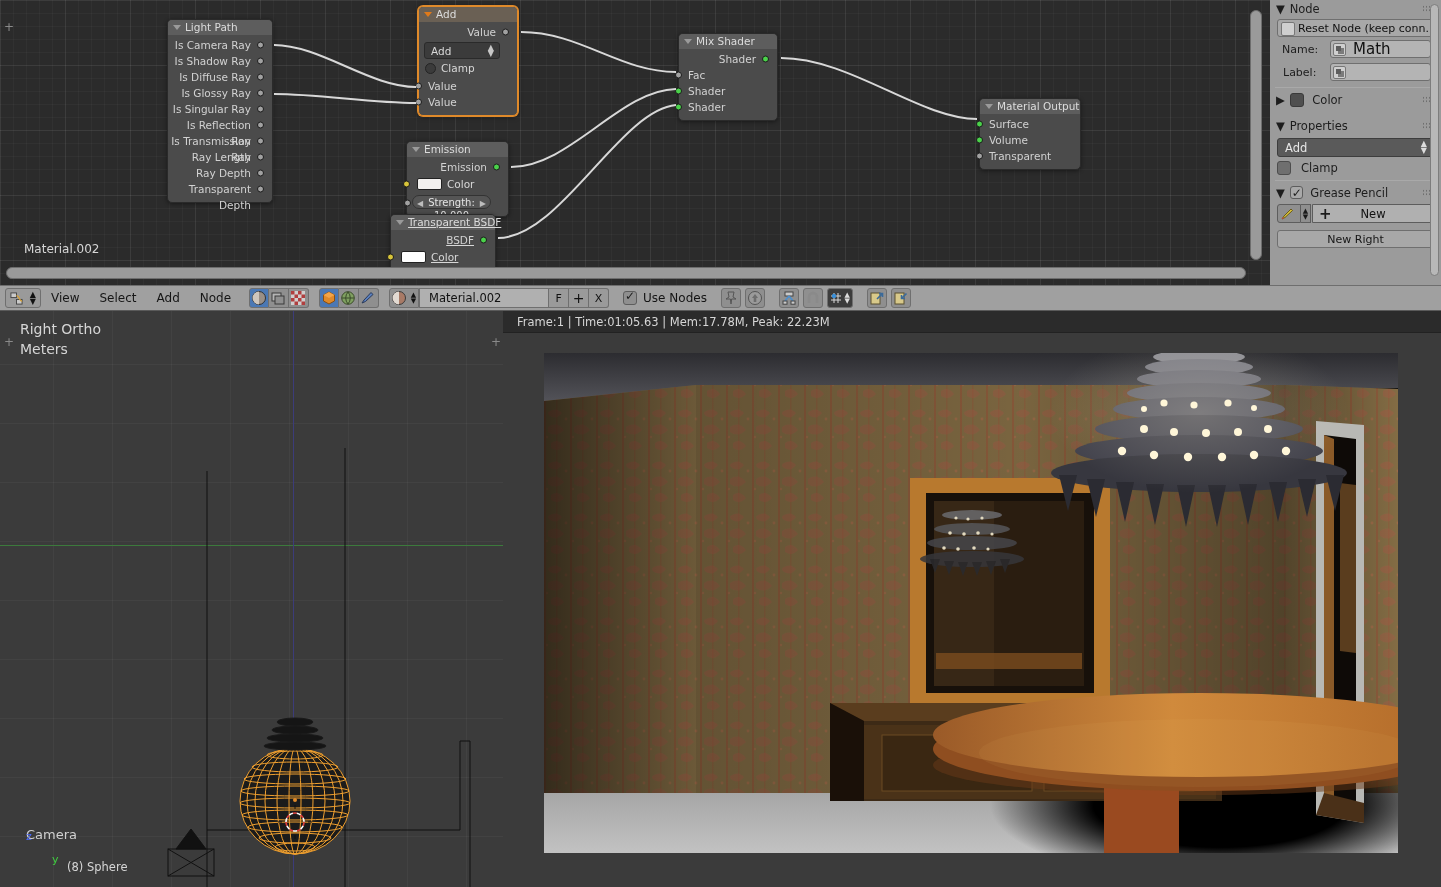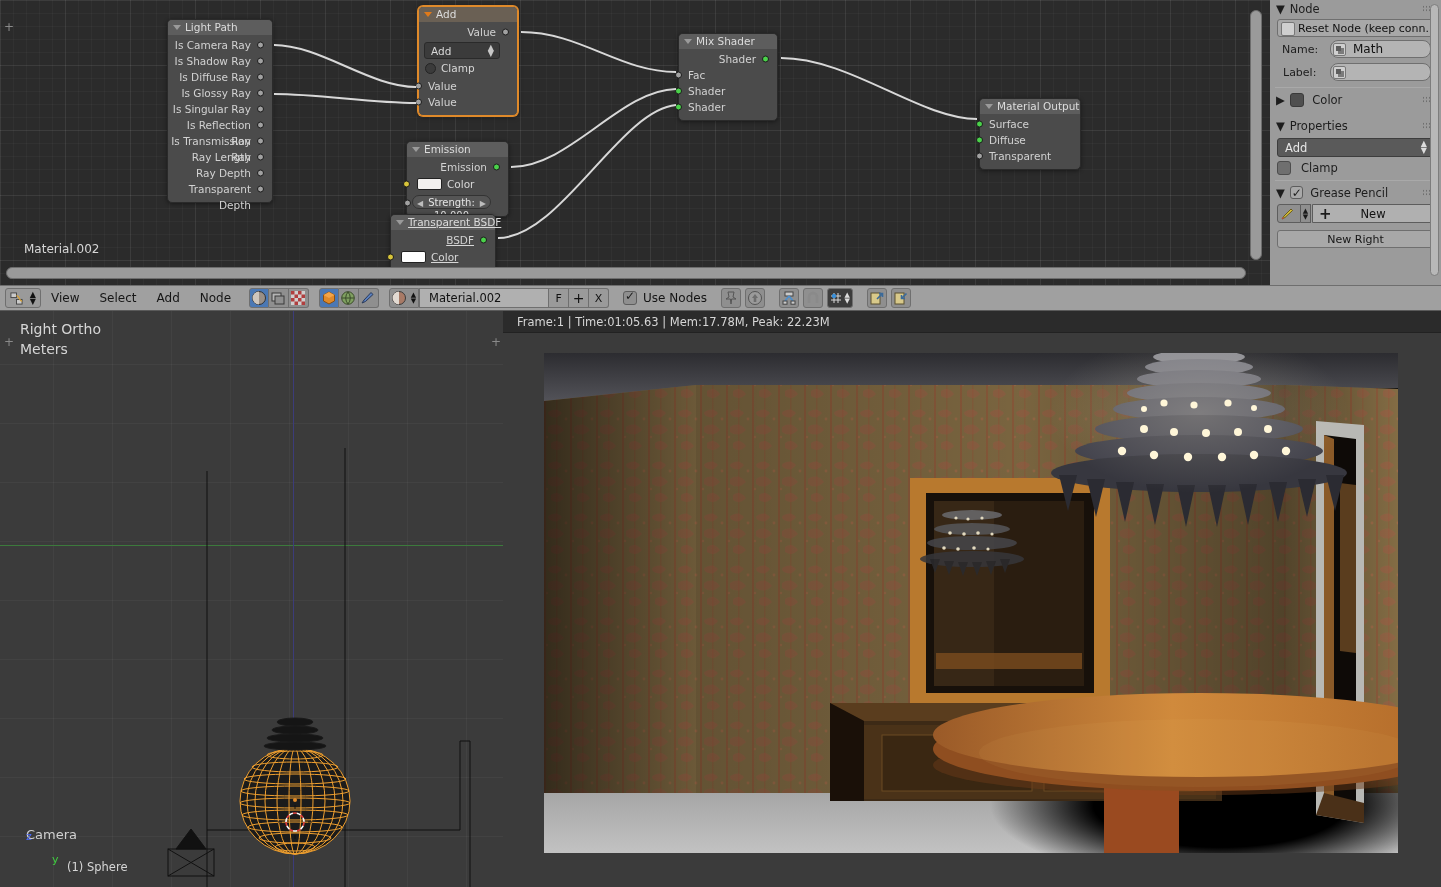--- a/index.html
+++ b/index.html
@@ -89,22 +89,22 @@
   }
   .pan-head{ height:18px; line-height:18px; font-size:11.5px; color:#1d1d1d;
              padding-left:6px; position:relative; font-weight:normal;}
   .pan-head .arr{ display:inline-block; width:10px; }
   .dots{ position:absolute; right:7px; top:5px; width:12px; height:7px;
          background-image:radial-gradient(circle, #6f6f6f 0.8px, transparent 1px);
          background-size:3px 3.5px; }
   .pbtn{ margin:2px 7px; height:18px; border-radius:3px; background:#a8a8a8;
          border:1px solid #6f6f6f; font-size:11px; line-height:17px; color:#111;
          position:relative; padding-left:6px; white-space:nowrap; overflow:hidden;}
-  .pfield{ position:absolute; border-radius:8px; background:#b4b4b4;
-           border:1px solid #6f6f6f; height:18px; line-height:17px; font-size:12px;
+  .pfield{ position:absolute; border-radius:3px; background:#b4b4b4;
+           border:1px solid #6f6f6f; height:18px; line-height:17px; font-size:15px;
            padding-left:22px; color:#111; }
   .plab{ position:absolute; font-size:11px; color:#1d1d1d; }
   .ficon{ position:absolute; left:2px; top:2px; width:13px;height:13px;border-radius:2px;
           background:#cfcfcf; border:1px solid #777; }
   .ficon::after{ content:""; position:absolute; left:2px;top:2px;width:5px;height:5px;background:#5d5d5d;}
   .ficon::before{ content:""; position:absolute; right:1px;bottom:1px;width:6px;height:6px;background:#7b7b7b;}
   .sep{ height:1px; background:#8a8a8a; margin:3px 5px; border-top:1px solid #a9a9a9;}
   .pdrop{ margin:3px 7px; height:19px; border-radius:3px; background:#5a5a5a;
           border:1px solid #3d3d3d; color:#e6e6e6; font-size:11.5px; line-height:18px;
           padding-left:7px; position:relative;}
@@ -224,21 +224,21 @@
     </div>
   </div>
 
   <div class="node" style="left:979px; top:98px; width:102px;">
     <div class="node-head">
       <span class="tri"></span>
       <span>Material Output</span>
     </div>
     <div class="node-body">
       <div class="row in"><span class="sock l s-green"></span><span>Surface</span></div>
-      <div class="row in"><span class="sock l s-green"></span><span>Diffuse</span></div>
+      <div class="row in"><span class="sock l s-green"></span><span>Volume</span></div>
       <div class="row in"><span class="sock l s-gray"></span><span>Transparent</span></div>
     </div>
   </div>
 
   <div class="node" style="left:406px; top:141px; width:103px;">
     <div class="node-head">
       <span class="tri"></span>
       <span>Emission</span>
     </div>
     <div class="node-body">
@@ -597,21 +597,21 @@
 
     <g stroke-width="2" fill="none">
       <path d="M22,858 L22,830" stroke="#3a3ad0"></path>
       <path d="M22,858 L50,858" stroke="#30c030"></path>
     </g>
   </svg>
 
   <span style="position:absolute;left:26px;top:516px;font-size:13px;color:#d0d0d0">Camera</span>
   <span style="position:absolute;left:26px;top:519px;font-size:11px;color:#4a6aff">z</span>
   <span style="position:absolute;left:52px;top:542px;font-size:11px;color:#40d040">y</span>
-  <span style="position:absolute;left:67px;top:549px;font-size:11.5px;color:#d6d6d6">(1) Sphere</span>
+  <span style="position:absolute;left:67px;top:549px;font-size:11.5px;color:#d6d6d6">(8) Sphere</span>
 </div>
 
 <div id="imgeditor">
   <div id="renderinfo">Frame:1 | Time:01:05.63 | Mem:17.78M, Peak: 22.23M</div>
 
   <div id="renderimg">
     <svg viewBox="0 0 854 500" width="854" height="500">
       <defs>
         <pattern id="wp" width="26" height="52" patternUnits="userSpaceOnUse">
           <rect width="26" height="52" fill="#8a7248"></rect>

